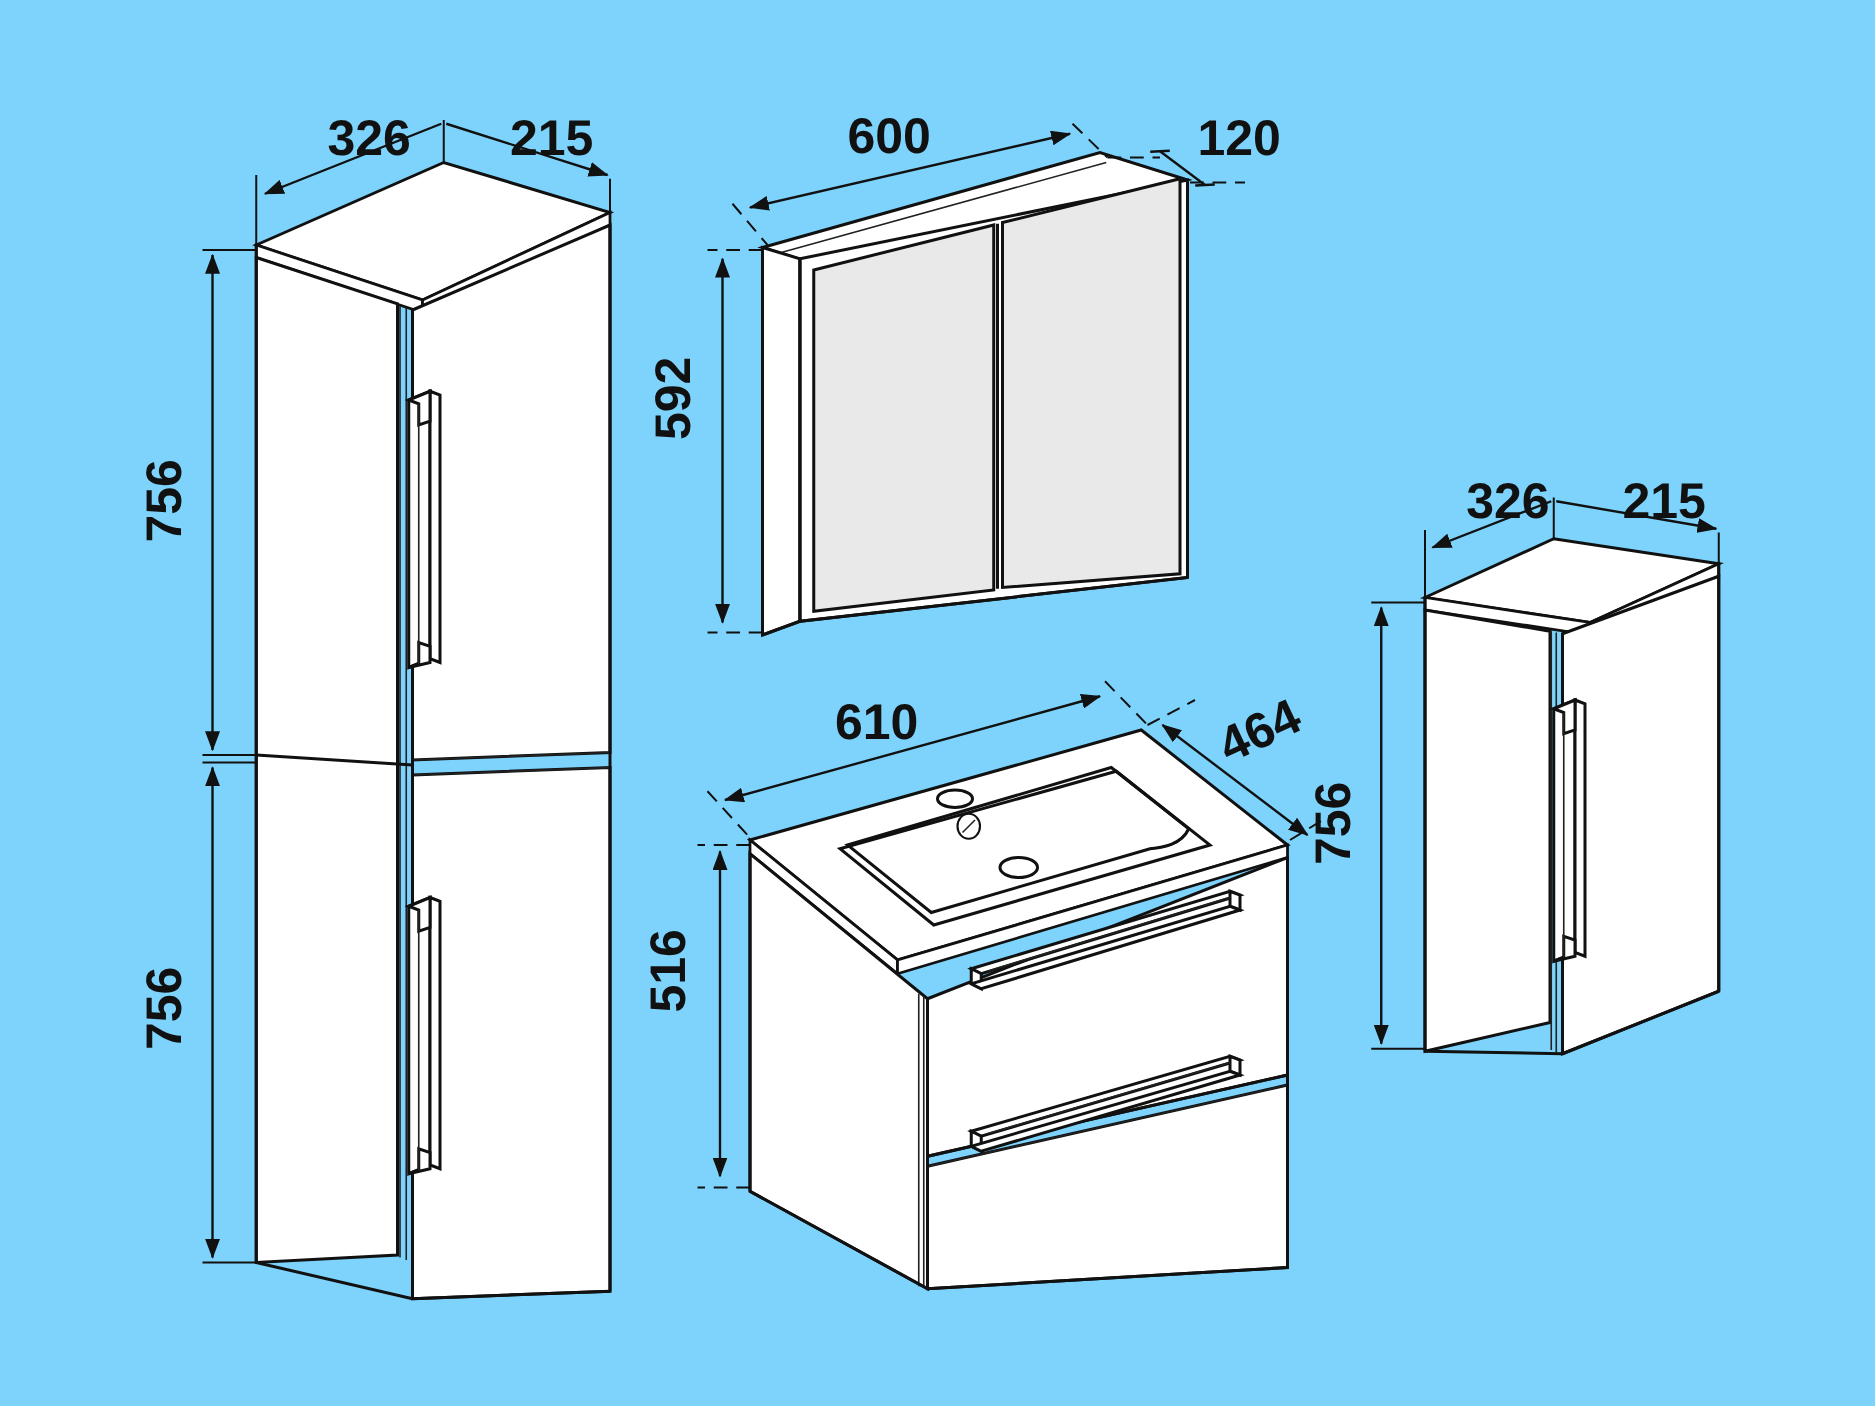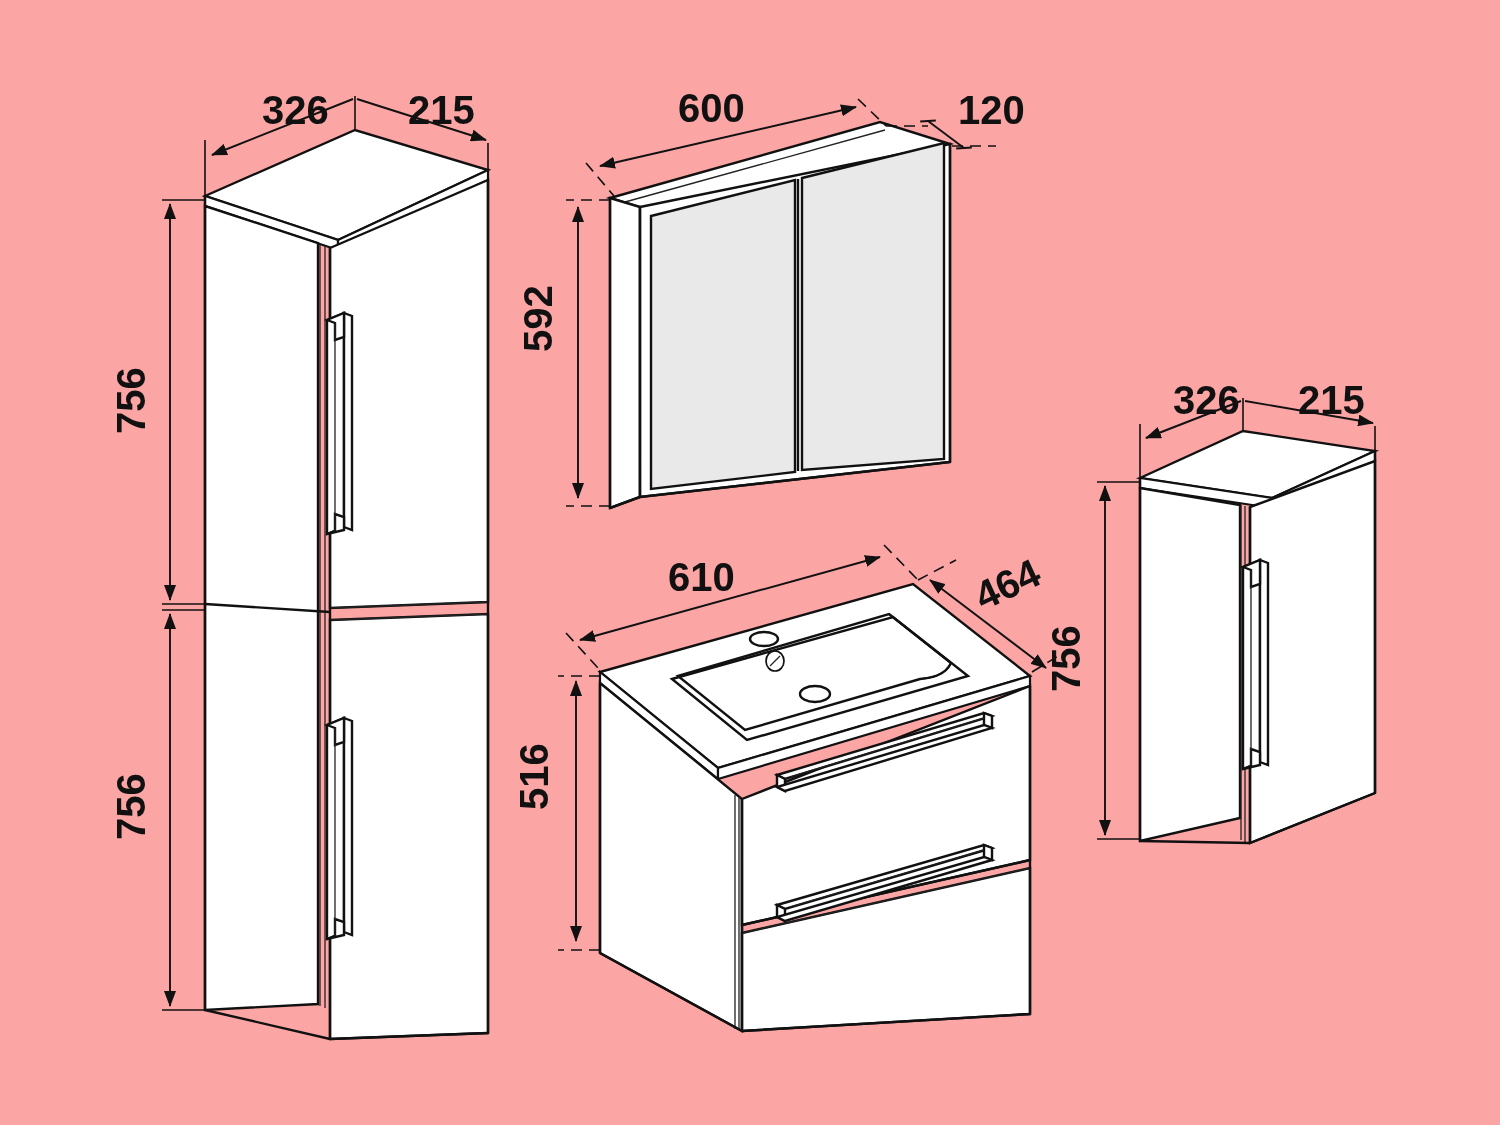--- a/index.html
+++ b/index.html
@@ -4,21 +4,21 @@
 <style>
   html, body {
     margin: 0;
     padding: 0;
     background: #ffffff;
   }
   #canvas-wrap {
     position: relative;
     width: 1500px;
     height: 1125px;
-    background: #fca5a5;
+    background: #7dd3fc;
     overflow: hidden;
     font-family: "Liberation Sans", sans-serif;
   }
   svg#drawing {
     position: absolute;
     top: 0; left: 0;
     width: 1500px;
     height: 1125px;
   }
   .ln { fill: none; stroke: #111111; stroke-width: 2.4; stroke-linejoin: miter; stroke-linecap: butt; }

